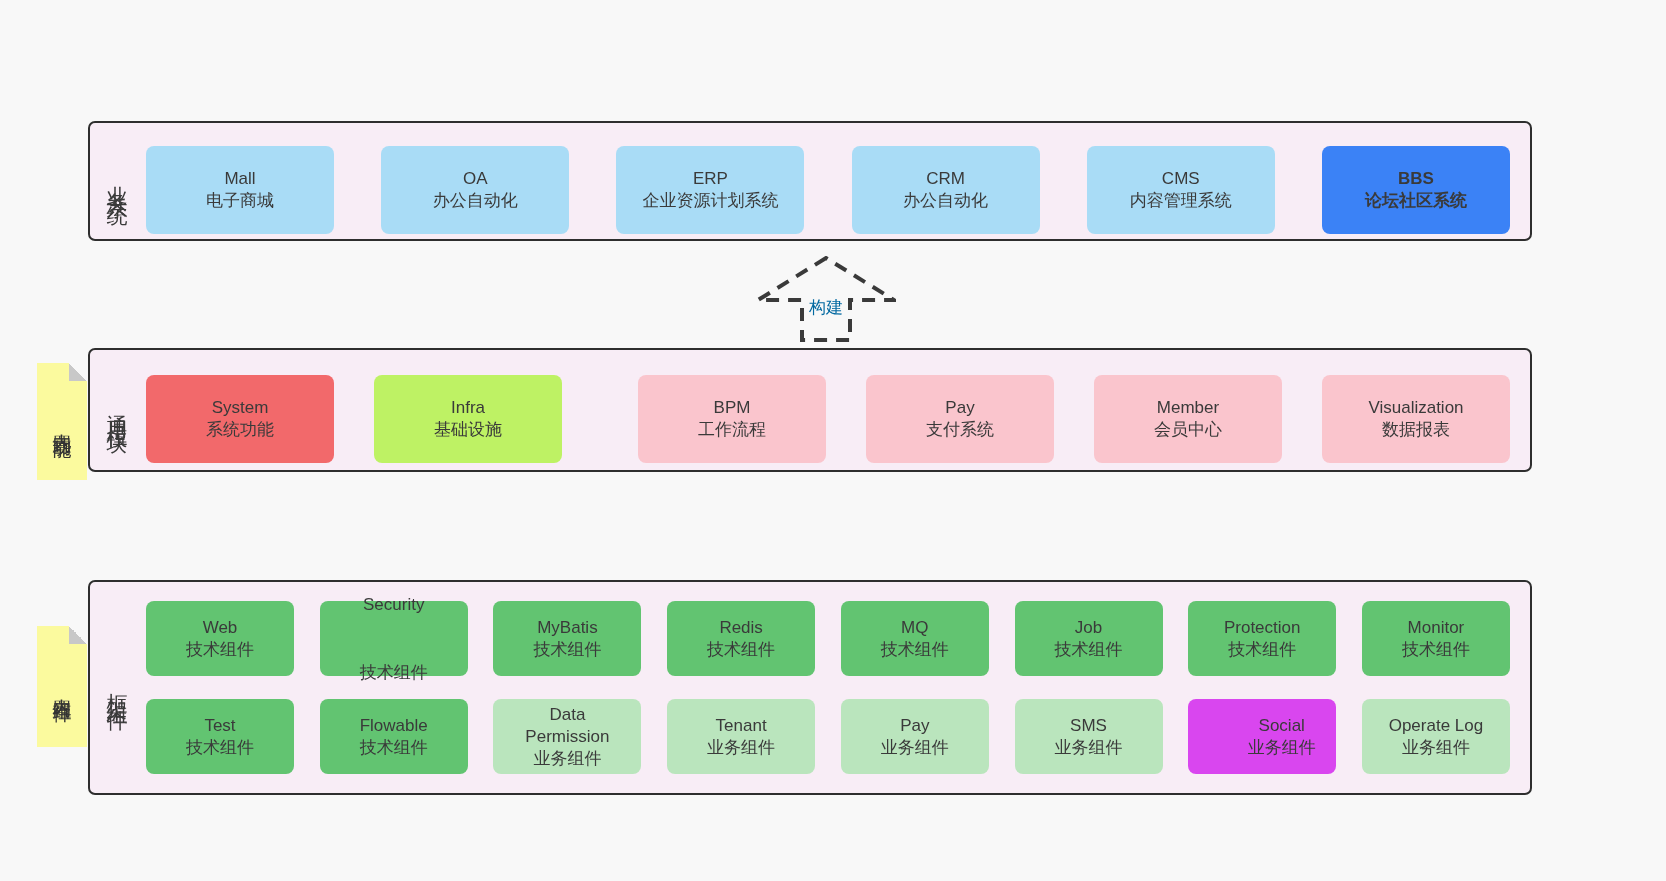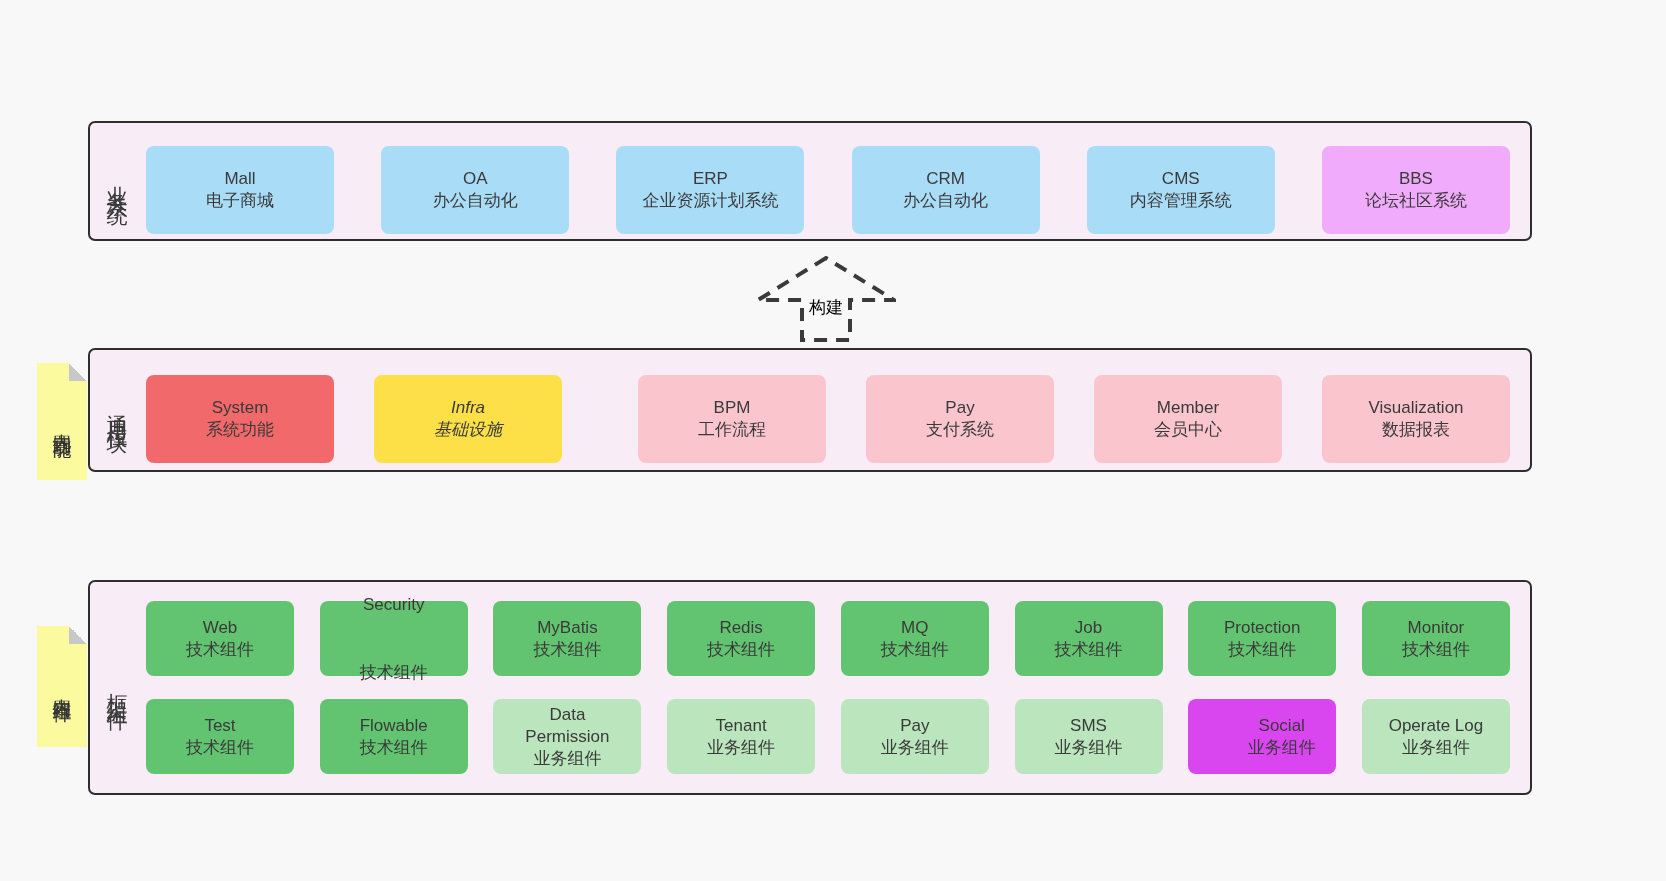--- a/index.html
+++ b/index.html
@@ -73,21 +73,21 @@
   
   .arrow{position:absolute;width:140px;height:86px;}
   #arrow-0{left:756px;top:256px;}
   #arrow-1{left:770px;top:487px;}
   .arrow svg{display:block;width:140px;height:86px;}
   .arrow polygon{
     fill:none;stroke:var(--arrow);stroke-width:4;stroke-dasharray:13 9;
   }
   .arrow-label{
     position:absolute;left:50%;top:40px;transform:translateX(-50%);
-    background:var(--page-bg);padding:0 3px;font-size:17px;color:#000000;white-space:nowrap;
+    background:var(--page-bg);padding:0 3px;font-size:17px;color:#0369a1;white-space:nowrap;
   }
 </style>
 </head>
 <body>
 
 <div class="stage">
 
   <section class="band" id="band-0">
     <div class="band-label">业务系统</div>
     <div class="box-row row-wide">
@@ -104,21 +104,21 @@
           <div class="box-sub">企业资源计划系统</div>
         </div>
         <div class="box" style="background: rgb(169, 220, 246);">
           <div class="box-title">CRM</div>
           <div class="box-sub">办公自动化</div>
         </div>
         <div class="box" style="background: rgb(169, 220, 246);">
           <div class="box-title">CMS</div>
           <div class="box-sub">内容管理系统</div>
         </div>
-        <div class="box" style="background: #f0abfc;">
+        <div class="box" style="background: #3b82f6; font-weight: bold;">
           <div class="box-title">BBS</div>
           <div class="box-sub">论坛社区系统</div>
         </div>
       </div>
   </section>
 
   <div class="arrow" id="arrow-0">
     <svg viewBox="0 0 140 86">
       <polygon points="70,2 2,44 46,44 46,84 94,84 94,44 138,44"></polygon>
     </svg>
@@ -129,21 +129,21 @@
     <div class="sticky">
       <span class="sticky-fold"></span>
       <span class="sticky-text">内置功能</span>
     </div>
     <div class="band-label">通用模块</div>
     <div class="box-row row-wide">
         <div class="box" style="background: rgb(242, 105, 107);">
           <div class="box-title">System</div>
           <div class="box-sub">系统功能</div>
         </div>
-        <div class="box" style="background: #fde047; font-style: italic;">
+        <div class="box" style="background: #bef264;">
           <div class="box-title">Infra</div>
           <div class="box-sub">基础设施</div>
         </div>
         <div class="box" style="background: rgb(250, 197, 205); margin-left: 36px;">
           <div class="box-title">BPM</div>
           <div class="box-sub">工作流程</div>
         </div>
         <div class="box" style="background: rgb(250, 197, 205);">
           <div class="box-title">Pay</div>
           <div class="box-sub">支付系统</div>

